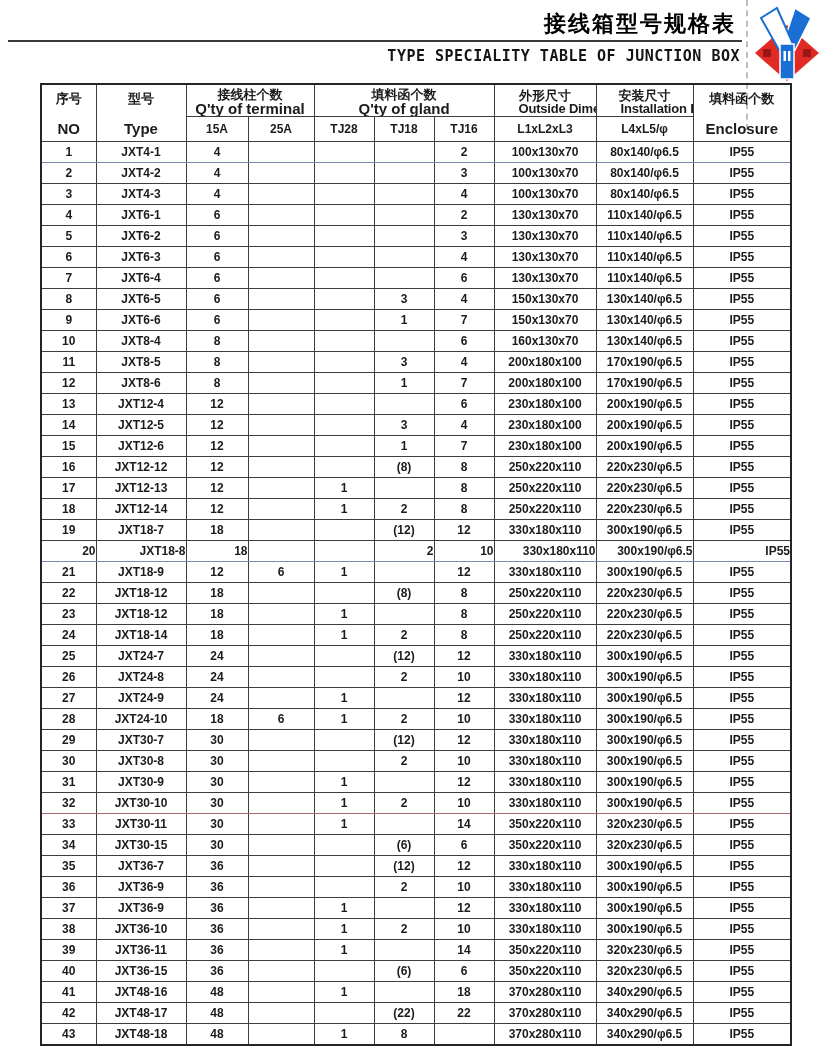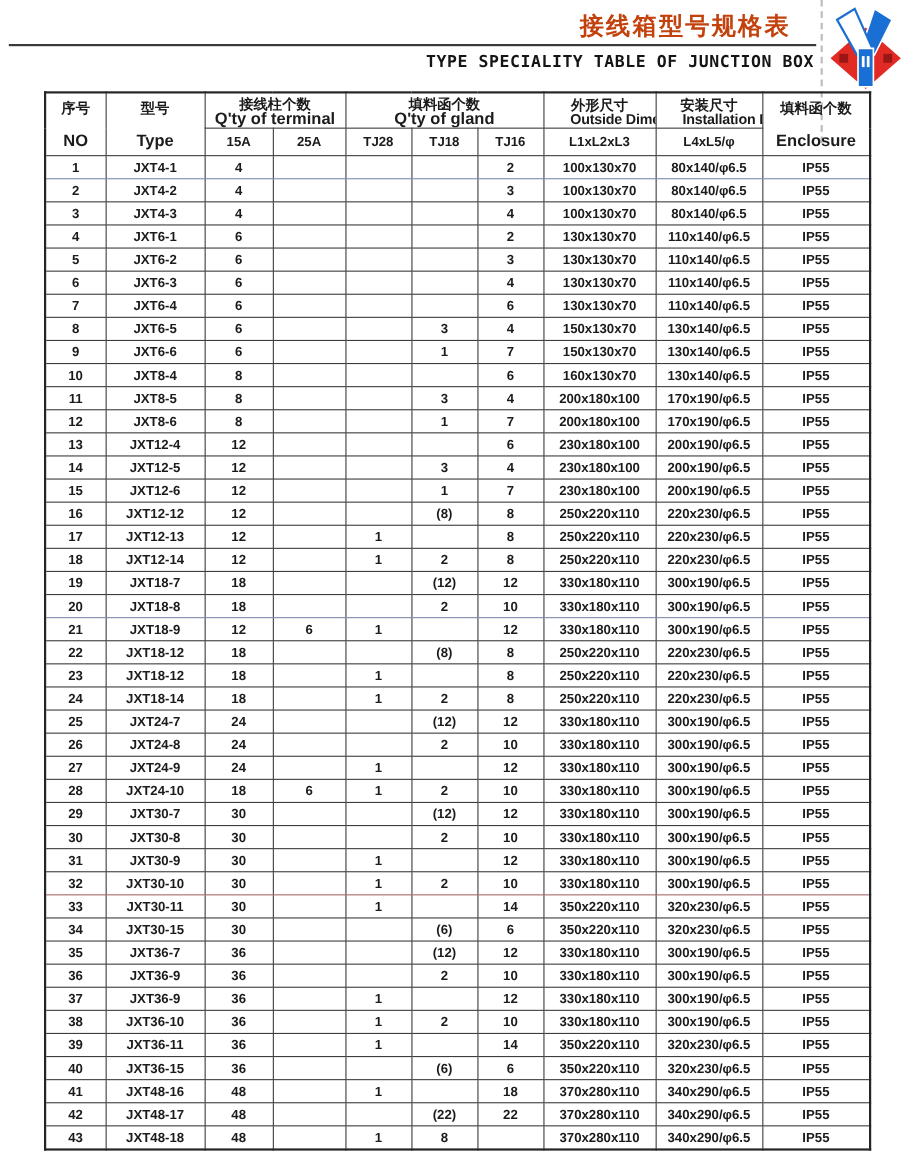--- a/index.html
+++ b/index.html
@@ -1,22 +1,22 @@
 <!DOCTYPE html>
 <html><head>
 <meta charset="utf-8">
 <style>
   html,body { margin:0; padding:0; }
   body {
     width:830px; height:1058px; background:#ffffff; position:relative;
     font-family:"Liberation Sans", sans-serif; color:#1b1b1b; overflow:hidden;
   }
   .title-cn {
-    position:absolute; top:9px; right:111px;
-    font-size:22px; font-weight:bold; letter-spacing:2px; color:#c2410c;
+    position:absolute; top:9px; right:94px;
+    font-size:22px; font-weight:bold; letter-spacing:2px; color:#000000;
     white-space:nowrap;
   }
   .title-rule {
     position:absolute; top:40px; left:8px; width:734px; height:2px; background:#3a3a3a;
   }
   .title-en {
     position:absolute; top:47px; right:90px;
     font-family:"DejaVu Sans Mono", monospace; font-weight:bold; font-size:15px;
     letter-spacing:0.5px; color:#151515; white-space:nowrap;
   }
@@ -39,21 +39,21 @@
   }
   .spec thead tr.h1 th { height:31px; }
   .spec thead tr.h2 th { height:24px; font-size:12px;margin-left:48px; }
   .hdr-cn { font-size:13px; line-height:15px; }
   .hdr-en { font-size:15px; line-height:13px; }
   .hdr-en-sm { font-size:13px; line-height:11px; letter-spacing:-0.2px;margin-left:24px; }
   .two-line { display:flex; flex-direction:column; justify-content:space-between; height:44px; padding:4px 0; }
   .spec tbody td { height:20px; font-size:12px; line-height:20px; }
   
   .spec tbody tr:nth-child(1) td  { border-bottom-color:#7c8cb0; }
-  .spec tbody tr:nth-child(20) td { border-bottom-color:#7c8cb0; }
+  .spec tbody tr:nth-child(20) td { border-bottom-color:#7c8cb0;text-align:right; }
   .spec tbody tr:nth-child(32) td { border-bottom-color:#a86a6a; }
 </style>
 </head>
 <body>
 
 <div class="title-cn">接线箱型号规格表</div>
 <div class="title-rule"></div>
 <div class="title-en">TYPE SPECIALITY TABLE OF JUNCTION BOX</div>
 <div class="fold-line"></div>
 

